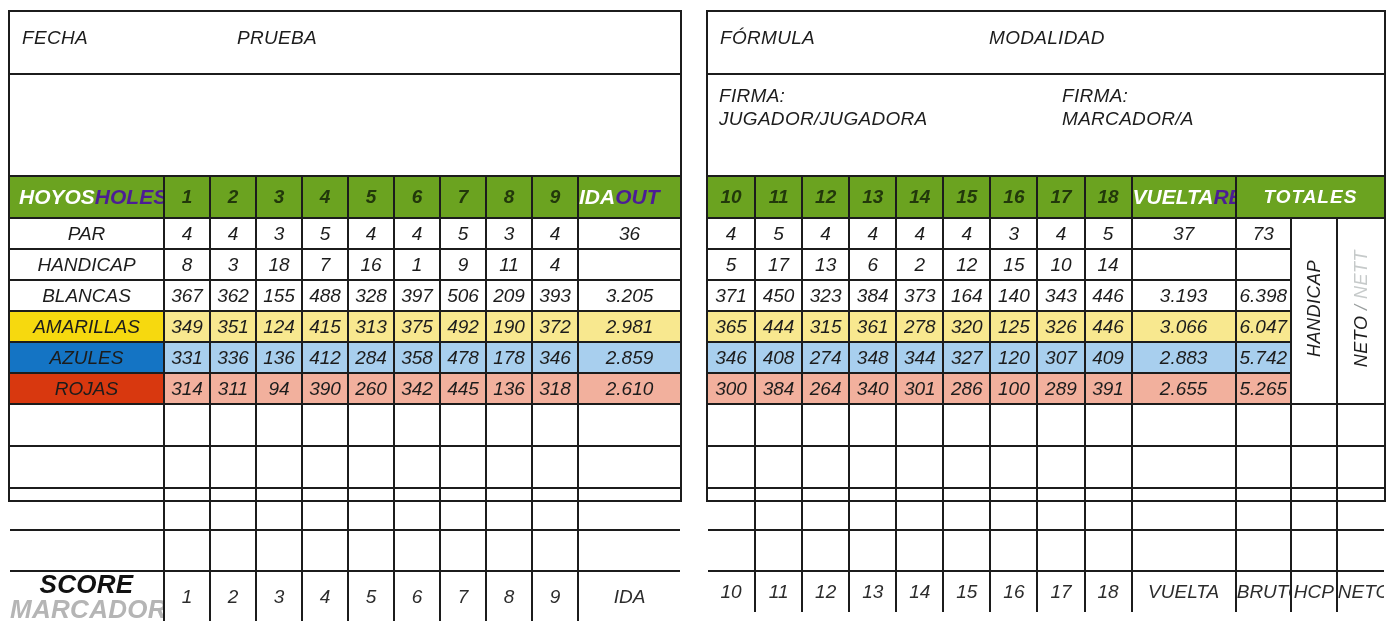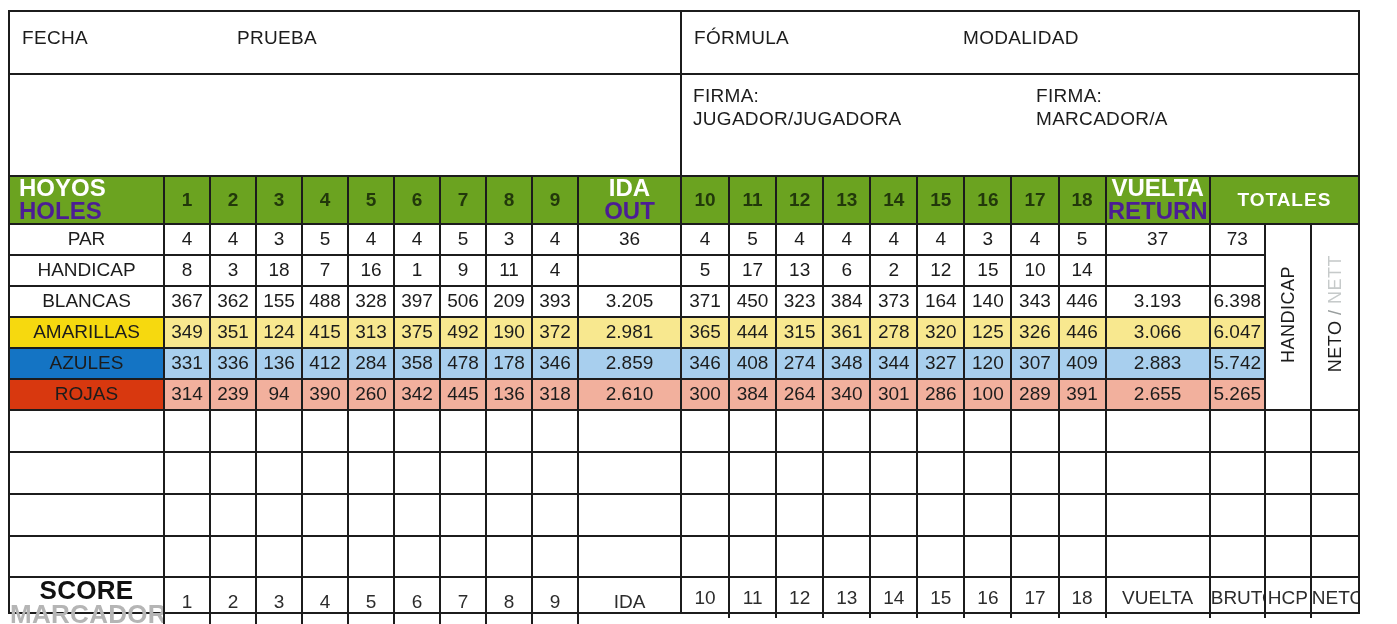--- a/index.html
+++ b/index.html
@@ -1,34 +1,34 @@
 <!DOCTYPE html>
 <html><head>
 <meta charset="utf-8">
 <style>
   html,body{margin:0;padding:0;background:#fff;}
   body{width:1397px;height:624px;position:relative;font-family:"Liberation Sans",sans-serif;color:#1c1c1c;}
-  .panel{position:absolute;top:10px;height:604px;border:2px solid #1c1c1c;background:#fff;box-sizing:border-box;}
+  .panel{position:absolute;top:10px;height:492px;border:2px solid #1c1c1c;background:#fff;box-sizing:border-box;font-style:italic;}
   #panel-left{left:8px;width:674px;}
-  #panel-right{left:680px;width:680px;}
+  #panel-right{left:706px;width:680px;}
   .panel-head{height:63px;border-bottom:2px solid #1c1c1c;box-sizing:border-box;position:relative;}
   .panel-mid{height:102px;border-bottom:2px solid #1c1c1c;box-sizing:border-box;position:relative;}
   .head-label{position:absolute;top:15px;font-size:19px;letter-spacing:.3px;}
   .hl-a{left:12px;} #panel-left .hl-b{left:227px;} #panel-right .hl-b{left:281px;}
   .firma-block{position:absolute;top:9px;font-size:19px;line-height:1.22;letter-spacing:.3px;}
   .fb-1{left:11px;} .fb-2{left:354px;}
   table.grid{border-collapse:collapse;table-layout:fixed;width:100%;}
   table.grid td{border:2px solid #1c1c1c;text-align:center;font-size:19px;padding:0;overflow:hidden;vertical-align:middle;}
   table.grid tr td:first-child{border-left:none;}
   table.grid tr td:last-child{border-right:none;}
   table.grid tr:first-child td{border-top:none;}
   table.grid tr:last-child td{border-bottom:none;}
   tr.h-green{height:41px;} tr.h-data{height:31px;padding-left:33px;} tr.h-empty1{height:42px;} tr.h-empty2{height:41px;} tr.h-score{height:41px;}
   td.gh{background:#6ba320;color:#22380b;font-weight:bold;font-size:20px;}
-  .two-line{display:flex;flex-direction:column;line-height:.95;font-weight:bold;font-size:24px;}
+  .two-line{display:flex;flex-direction:row;line-height:.95;font-weight:bold;font-size:21px;}
   .two-line .main{color:#fff;} .two-line .sub{color:#4c1d95;}
   td.gh .left-pad{align-items:flex-start;padding-left:9px;}
   td.gh .ctr{align-items:center;}
   td.totales-hdr{color:#fff;font-size:20px;letter-spacing:1px;}
   td.lbl{text-align:left;padding-left:9px;font-size:19px;}
   tr.row-amarillas td{background:#f8e88f;} tr.row-amarillas td.lbl{background:#f6d90f;margin-top:23px;}
   tr.row-azules td{background:#a8cfee;} tr.row-azules td.lbl{background:#1474c4;}
   tr.row-rojas td{background:#f2b09d;} tr.row-rojas td.lbl{background:#d8380f;}
   td.vcell{background:#fff;vertical-align:middle;}
   .vtext{writing-mode:vertical-rl;transform:rotate(180deg);display:inline-block;font-size:18px;letter-spacing:.5px;white-space:pre;line-height:1;}
@@ -148,21 +148,21 @@
       <td>284</td>
       <td>358</td>
       <td>478</td>
       <td>178</td>
       <td>346</td>
       <td>2.859</td>
     </tr>
     <tr class="h-data row-rojas">
       <td class="lbl">ROJAS</td>
       <td>314</td>
-      <td>239</td>
+      <td>311</td>
       <td>94</td>
       <td>390</td>
       <td>260</td>
       <td>342</td>
       <td>445</td>
       <td>136</td>
       <td>318</td>
       <td>2.610</td>
     </tr>
     <tr class="h-empty1">

